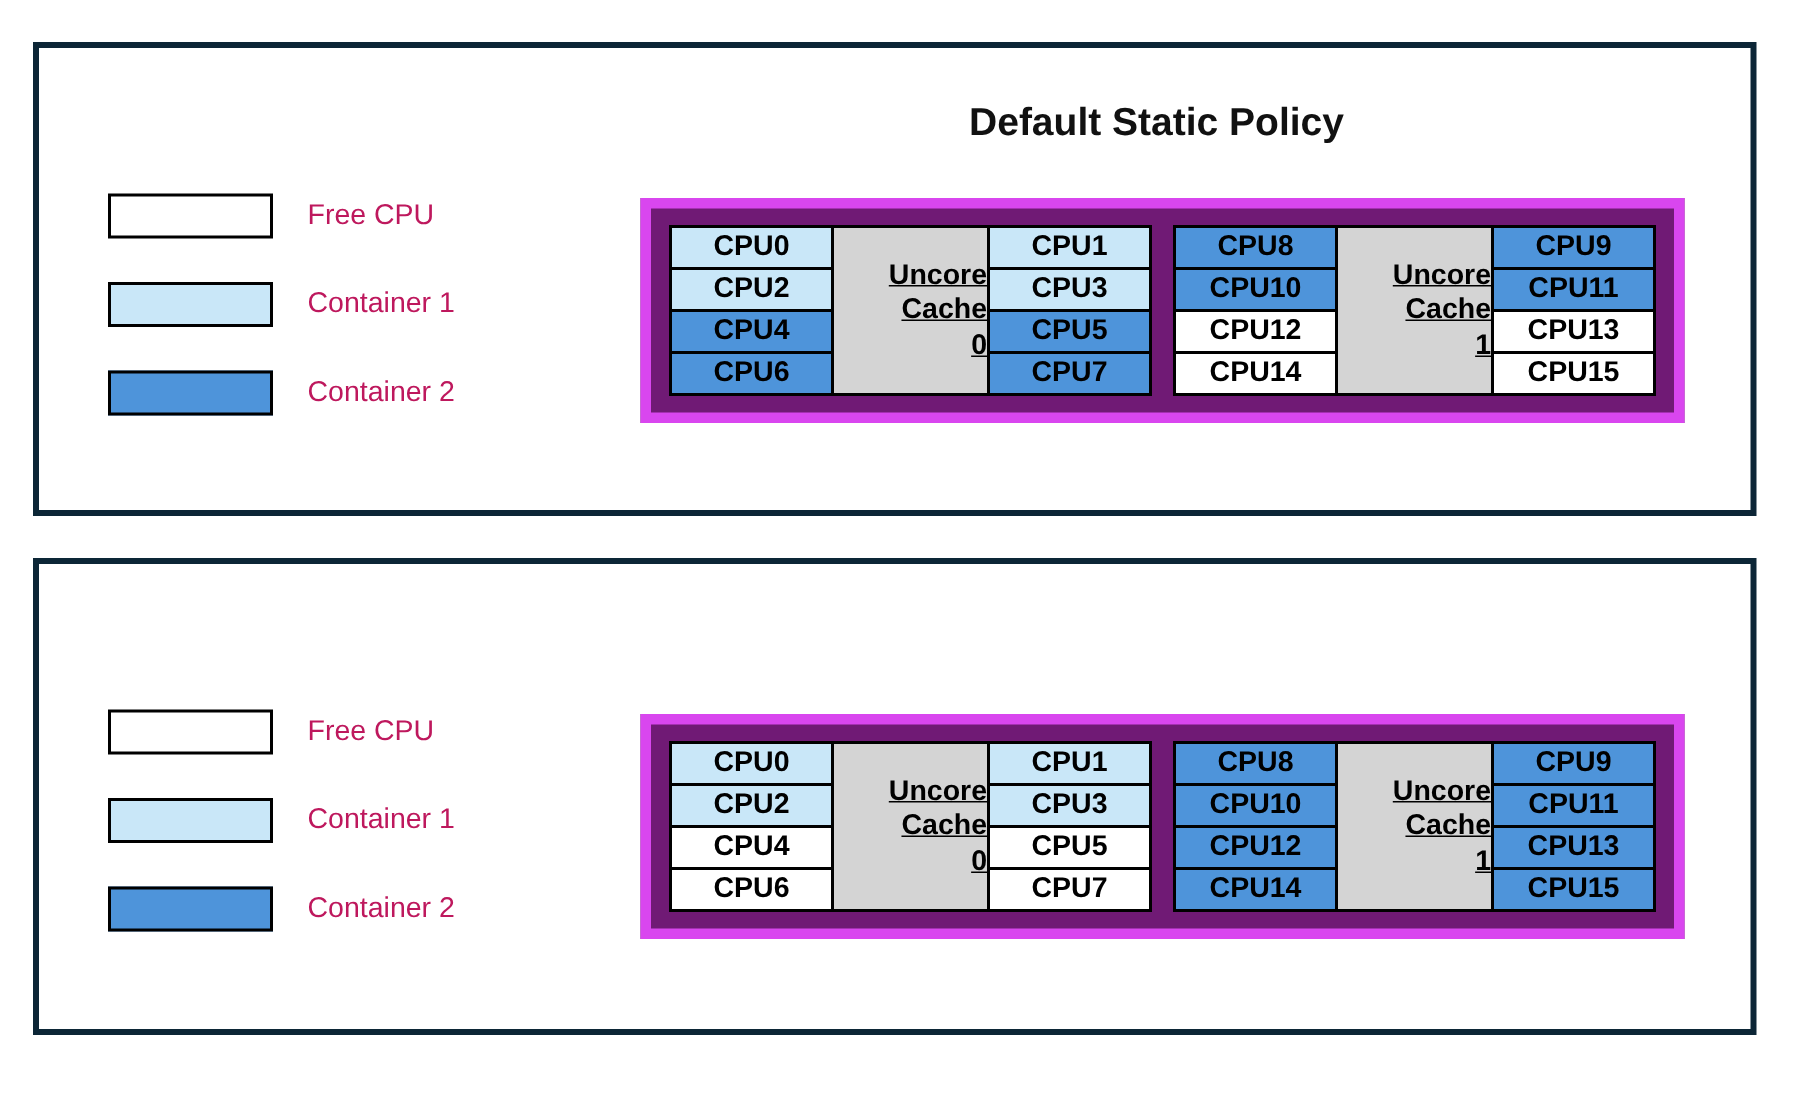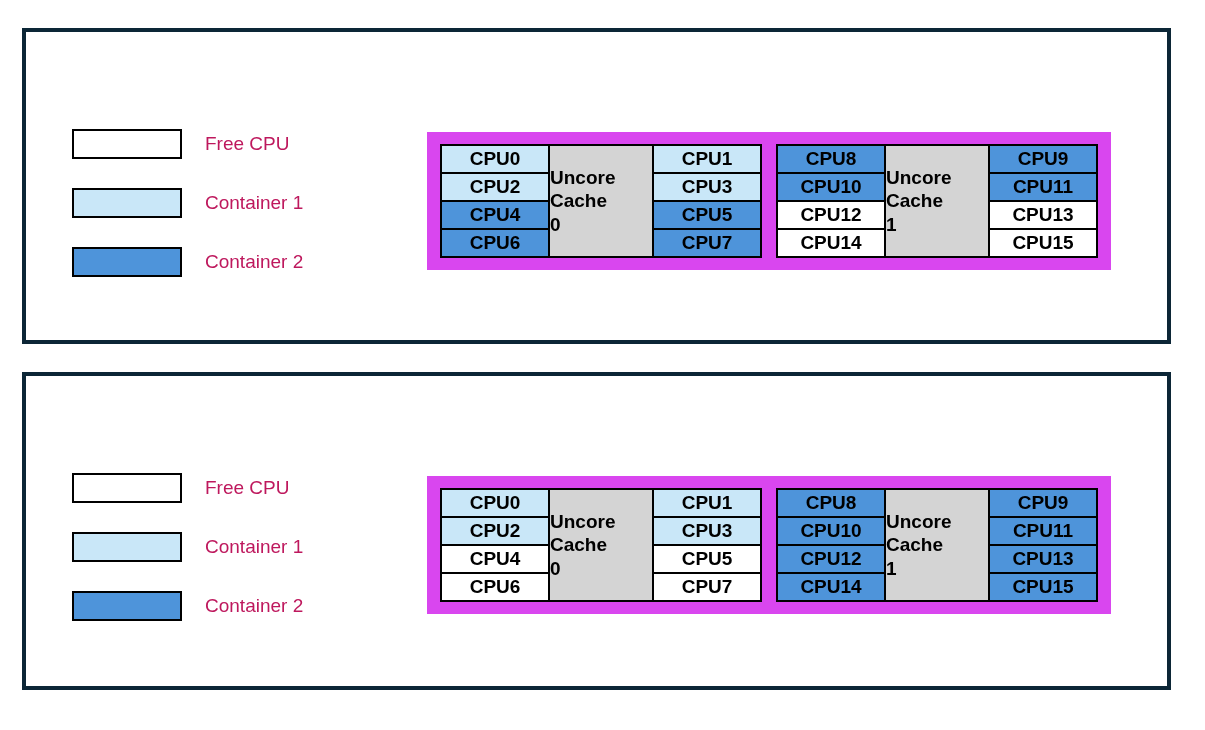--- a/index.html
+++ b/index.html
@@ -63,22 +63,22 @@
     white-space: nowrap;
   }
 
   .diagram {
     position: absolute;
     left: 401px;
     top: 100px;
     display: flex;
     gap: 14px;
     padding: 11px 12px;
-    border: 1px solid #d946ef;
-    background: #d946ef;
+    border: 7px solid #d946ef;
+    background: #701a75;
   }
   .uncore-group { display: flex; }
   .cpu-col {
     display: flex;
     flex-direction: column;
     width: 110px;
   }
   .cpu-col.right-col { margin-left: -2px; }
   .cpu-cell {
     box-sizing: border-box;
@@ -94,33 +94,35 @@
     background: #ffffff;
   }
   .cpu-col .cpu-cell:first-child { margin-top: 0; }
   .cache-cell {
     box-sizing: border-box;
     width: 106px;
     margin-left: -2px;
     border: 2px solid #000000;
     display: flex;
     flex-direction: column;
-    align-items: flex-start;
+    align-items: flex-end;
     justify-content: center;
     font-size: 19px;
     font-weight: 700;
     line-height: 1.22;
     text-align: center;
     color: #000000;
+    text-decoration: underline;
   }
 </style>
 </head>
 <body>
 
 <section class="panel" id="panel-0" style="border-color: rgb(12, 38, 54);">
+  <h2 class="panel-title">Default Static Policy</h2>
   <div class="legend">
       <div class="legend-item">
         <span class="legend-swatch" style="background: rgb(255, 255, 255);"></span>
         <span class="legend-label">Free CPU</span>
       </div>
       <div class="legend-item">
         <span class="legend-swatch" style="background: rgb(201, 231, 248);"></span>
         <span class="legend-label">Container 1</span>
       </div>
       <div class="legend-item">

